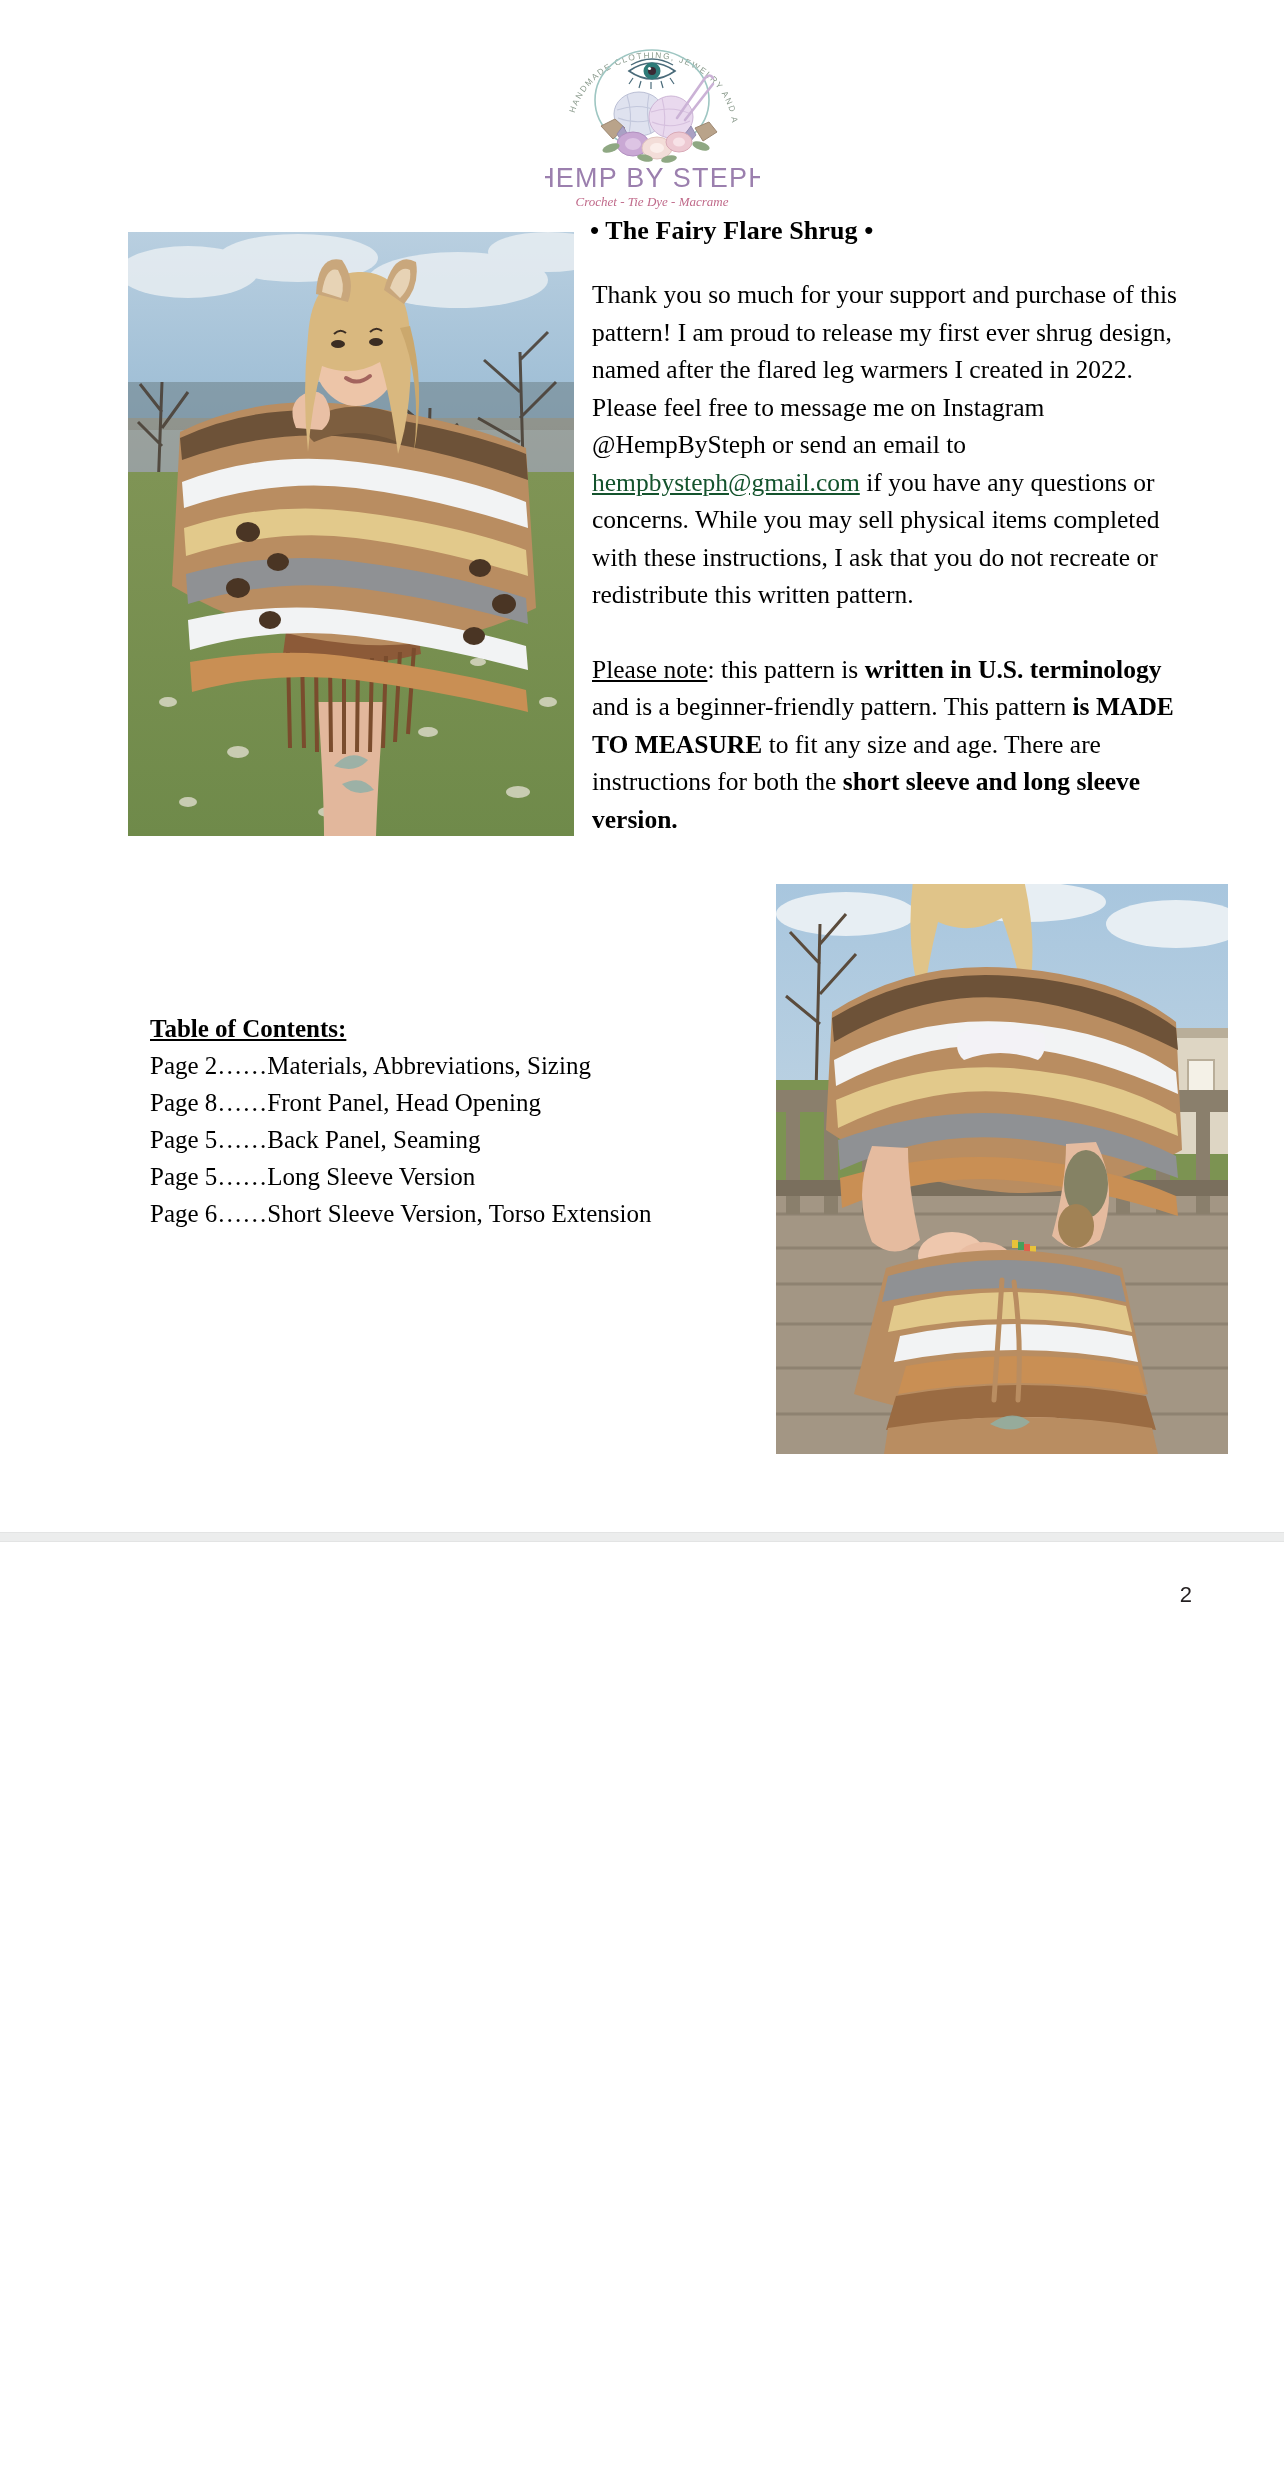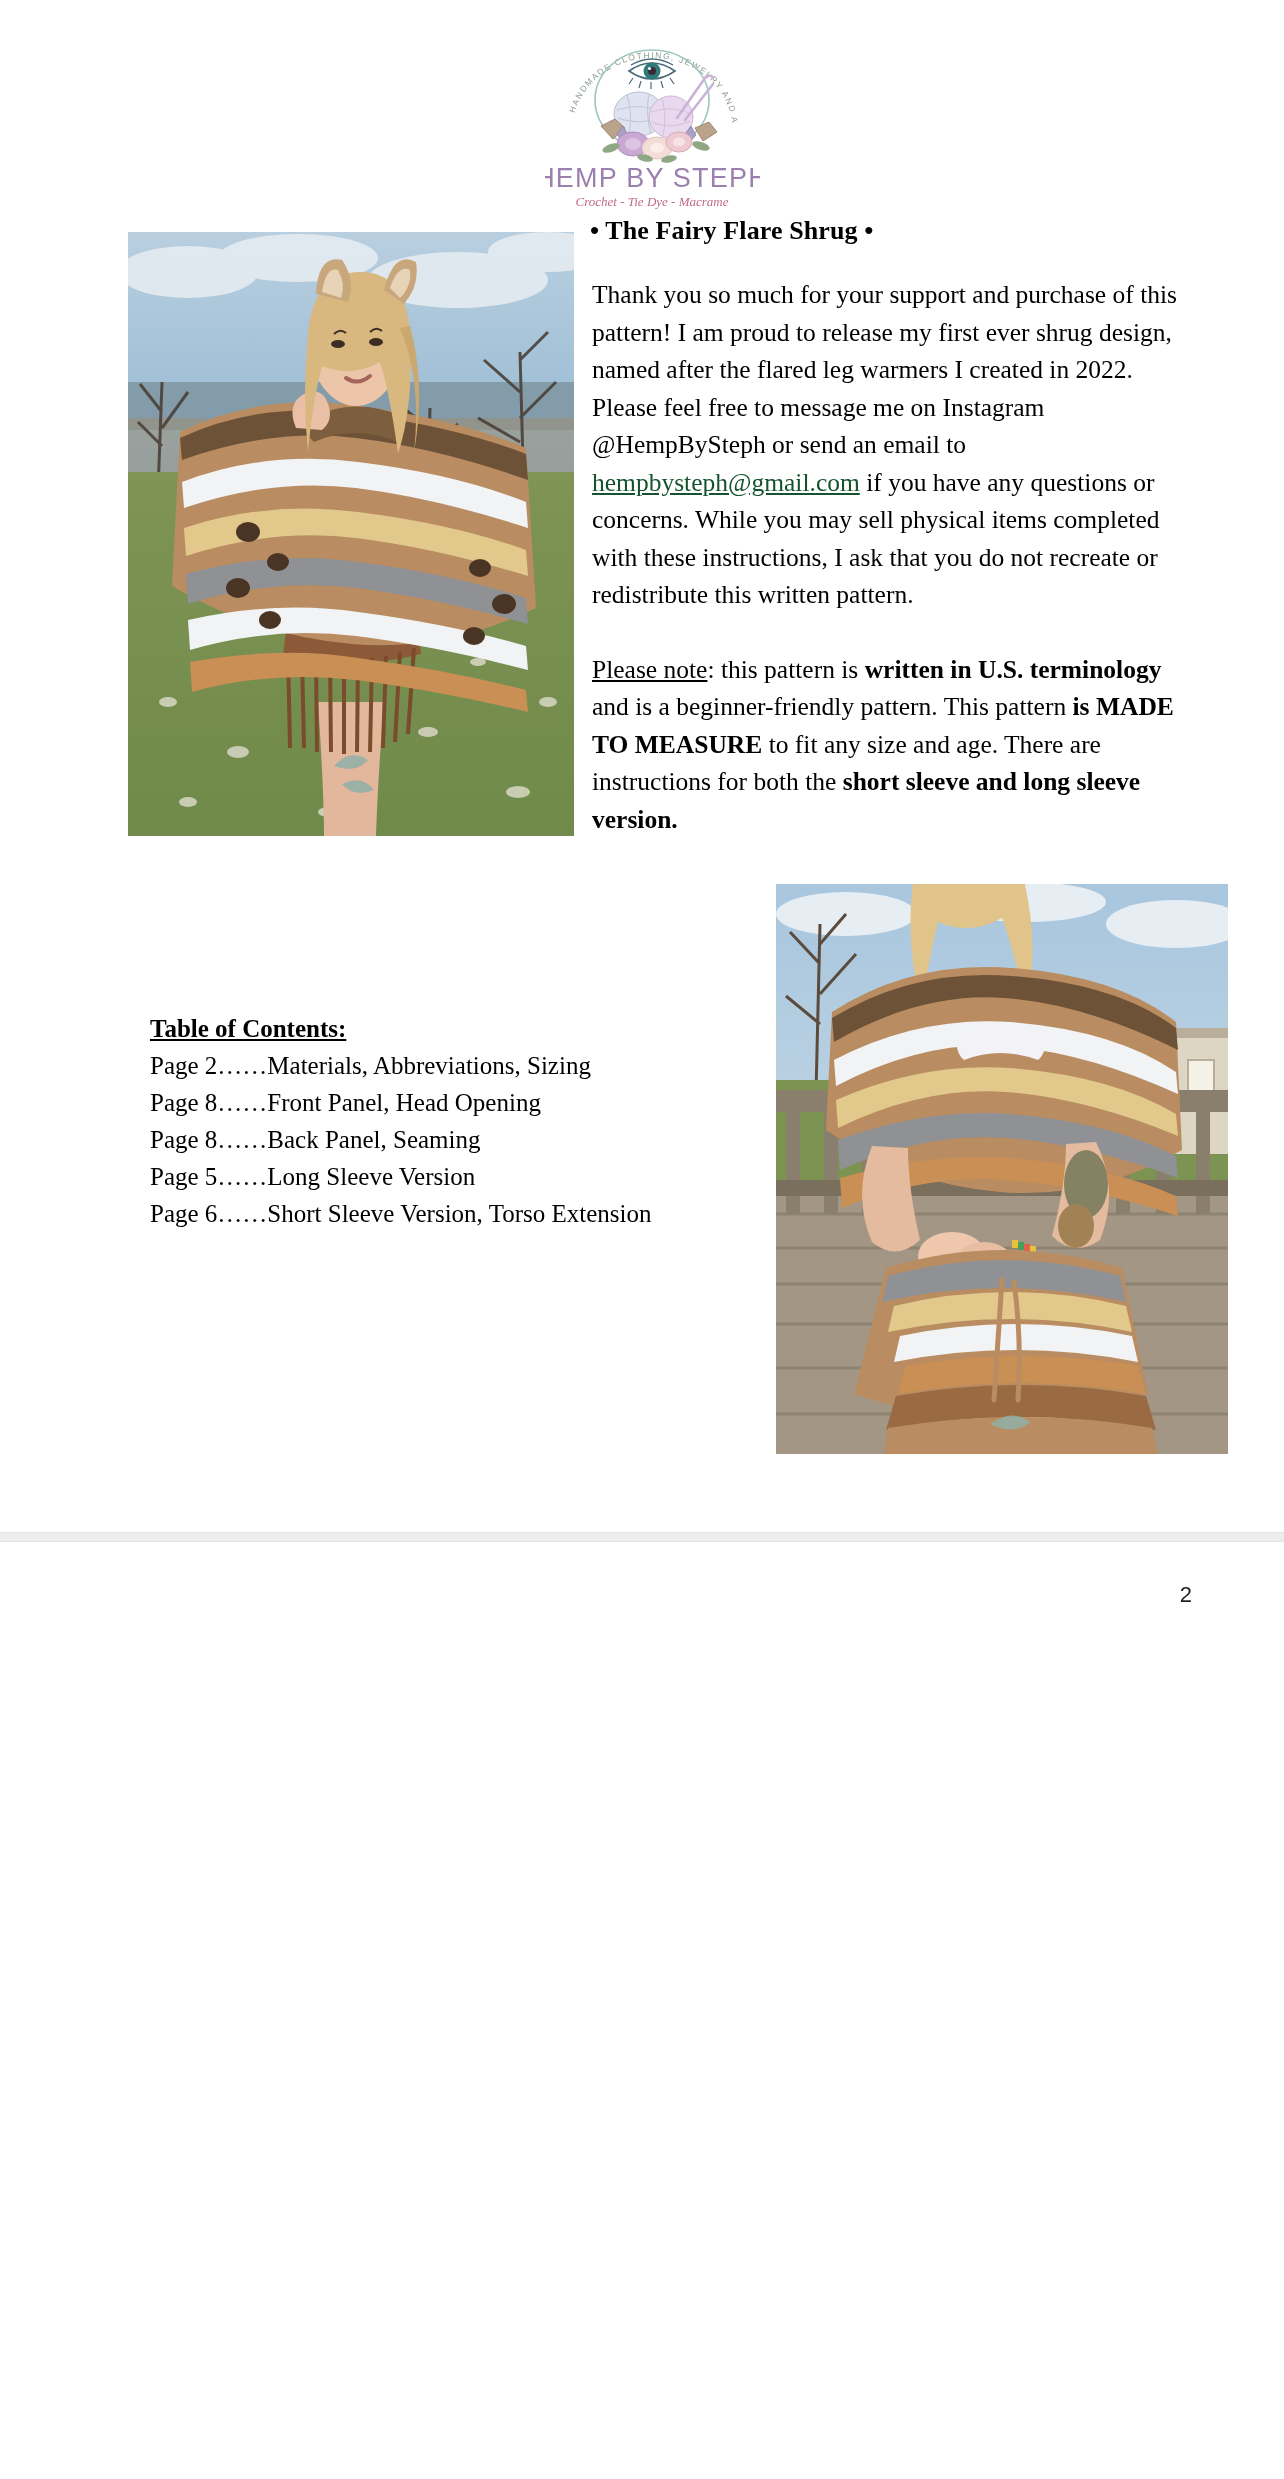--- a/index.html
+++ b/index.html
@@ -394,21 +394,21 @@
         <g fill="#8fb0a6" opacity=".85">
           <path d="M214 540 q22 -16 40 -2 q-16 14 -40 2 Z"></path>
         </g>
       </svg>
     </div>
 
     <div class="toc">
       <div class="toc-head">Table of Contents:</div>
       <div class="toc-row">Page 2……Materials, Abbreviations, Sizing</div>
       <div class="toc-row">Page 8……Front Panel, Head Opening</div>
-      <div class="toc-row">Page 8……Back Panel, Seaming</div>
+      <div class="toc-row">Page 5……Back Panel, Seaming</div>
       <div class="toc-row">Page 5……Long Sleeve Version</div>
       <div class="toc-row">Page 6……Short Sleeve Version, Torso Extension</div>
     </div>
   </div>
 
   <div class="page-gap">
     <div class="band"></div>
   </div>
 
   <div class="page page-two">

